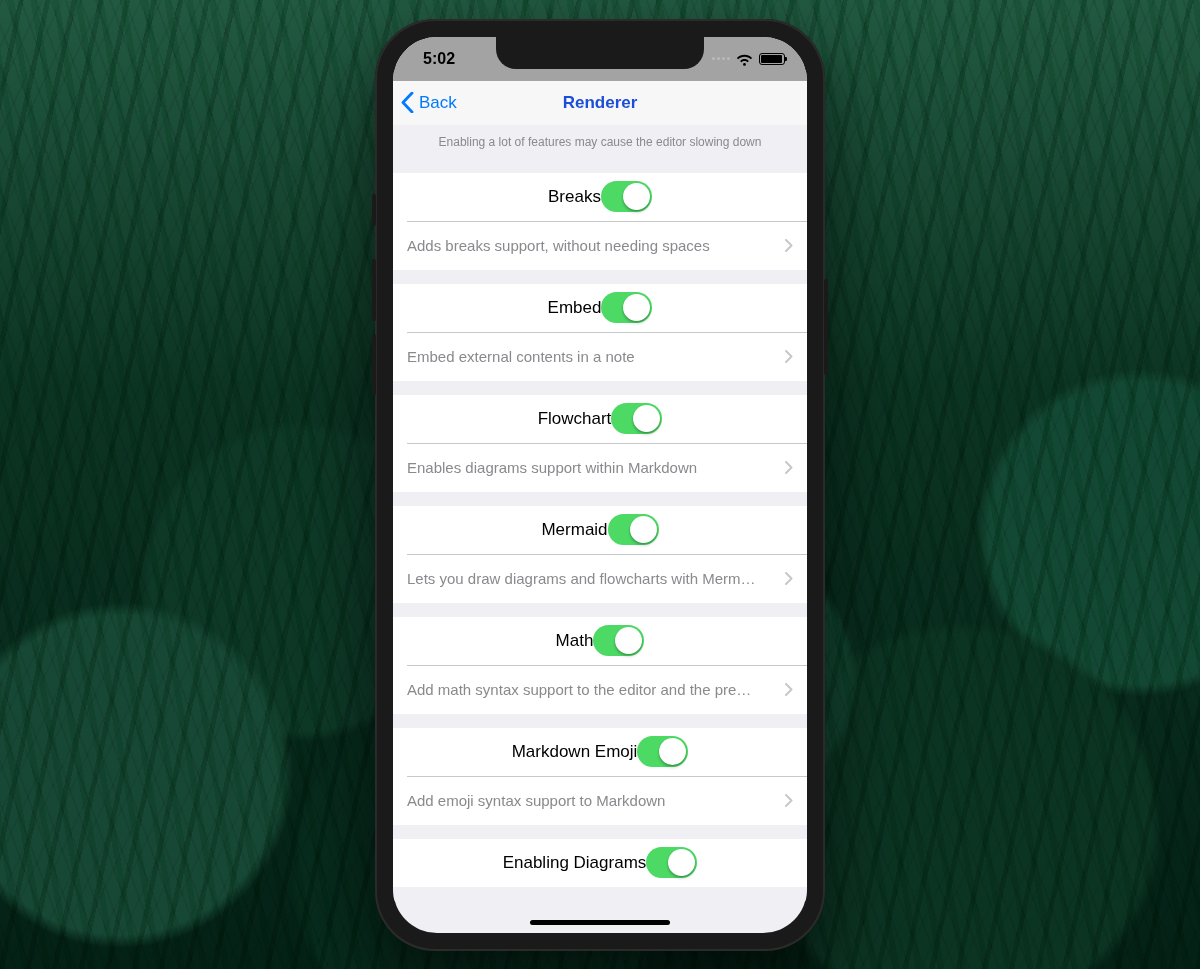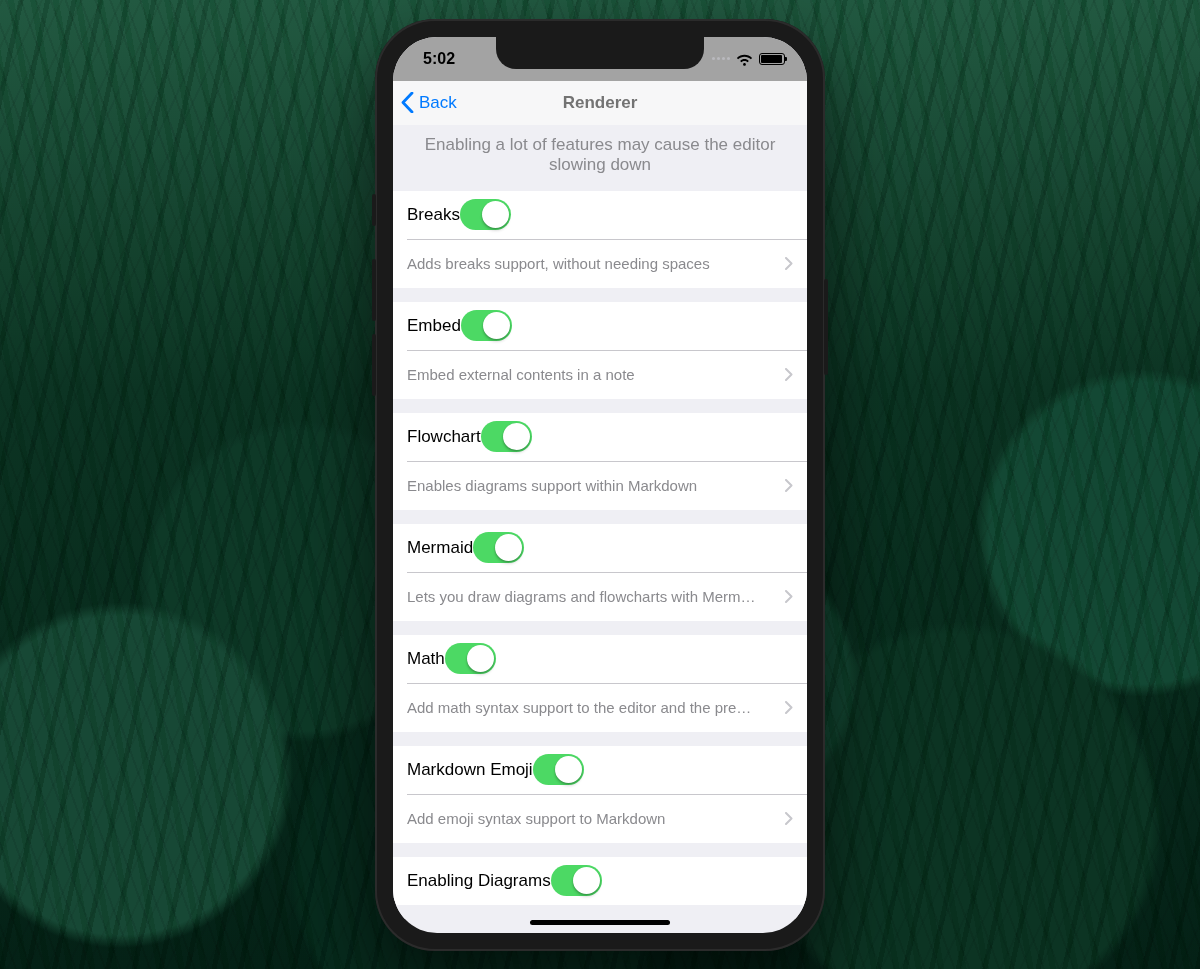--- a/index.html
+++ b/index.html
@@ -59,30 +59,30 @@
   .status .right{display:flex;align-items:center;gap:6px;}
   .dots{display:flex;gap:2px;}
   .dots i{width:3px;height:3px;border-radius:50%;background:#b9b9be;display:block;}
   .wifi{width:17px;height:12px;}
   .batt{width:26px;height:12px;position:relative;border:1px solid #000;border-radius:3px;box-sizing:border-box;}
   .batt::after{content:"";position:absolute;right:-3px;top:3px;width:2px;height:4px;background:#000;border-radius:0 1px 1px 0;}
   .batt .fill{position:absolute;left:1px;top:1px;bottom:1px;right:2px;background:#000;border-radius:1px;}
 
   
   .nav{position:relative;height:44px;background:#f7f7f8;border-bottom:3px solid #ef4444;display:flex;align-items:center;justify-content:center;text-align:center;}
-  .nav .title{font-size:17px;font-weight:600;color:#737373;}
+  .nav .title{font-size:17px;font-weight:600;color:#1d4ed8;}
   .nav .back{position:absolute;left:8px;top:0;bottom:0;display:flex;align-items:center;color:#007aff;font-size:17px;cursor:pointer;}
   .nav .back svg{width:13px;height:21px;margin-right:5px;}
 
   
   .list{position:absolute;top:88px;bottom:0;left:0;right:0;overflow:hidden;}
-  .note{padding:10px 14px 16px;font-size:17px;color:#8a8a8e;text-align:center;background:#efeff4;}
+  .note{padding:10px 14px 24px;font-size:12px;color:#8a8a8e;text-align:center;background:#efeff4;}
   .group{background:#efeff4;padding-bottom:14px;}
   .row{background:#fff;min-height:48px;display:flex;align-items:center;padding:0 14px;position:relative;font-size:17px;color:#000;}
-  .row.title-row{height:48px;justify-content:flex-start;}
+  .row.title-row{height:48px;justify-content:center;}
   .row.desc-row{height:48px;color:#8a8a8e;font-size:15px;justify-content:space-between;cursor:pointer;}
   .row.desc-row span.desc{flex:1;white-space:nowrap;overflow:hidden;text-overflow:ellipsis;padding-right:8px;}
   .sep{height:1px;background:#c8c7cc;margin-left:14px;margin-right:0;background-clip:content-box;}
   .sep-wrap{background:#fff;}
   .chev{color:#c7c7cc;flex:0 0 auto;}
   .chev svg{width:8px;height:13px;display:block;}
 
   
   .switch{position:relative;width:51px;height:31px;border-radius:16px;background:#4cd964;flex:0 0 auto;cursor:pointer;}
   .switch .knob{position:absolute;right:2px;top:2px;width:27px;height:27px;border-radius:50%;background:#fff;box-shadow:0 1px 2px rgba(0,0,0,0.25),0 3px 3px rgba(0,0,0,0.12);}

